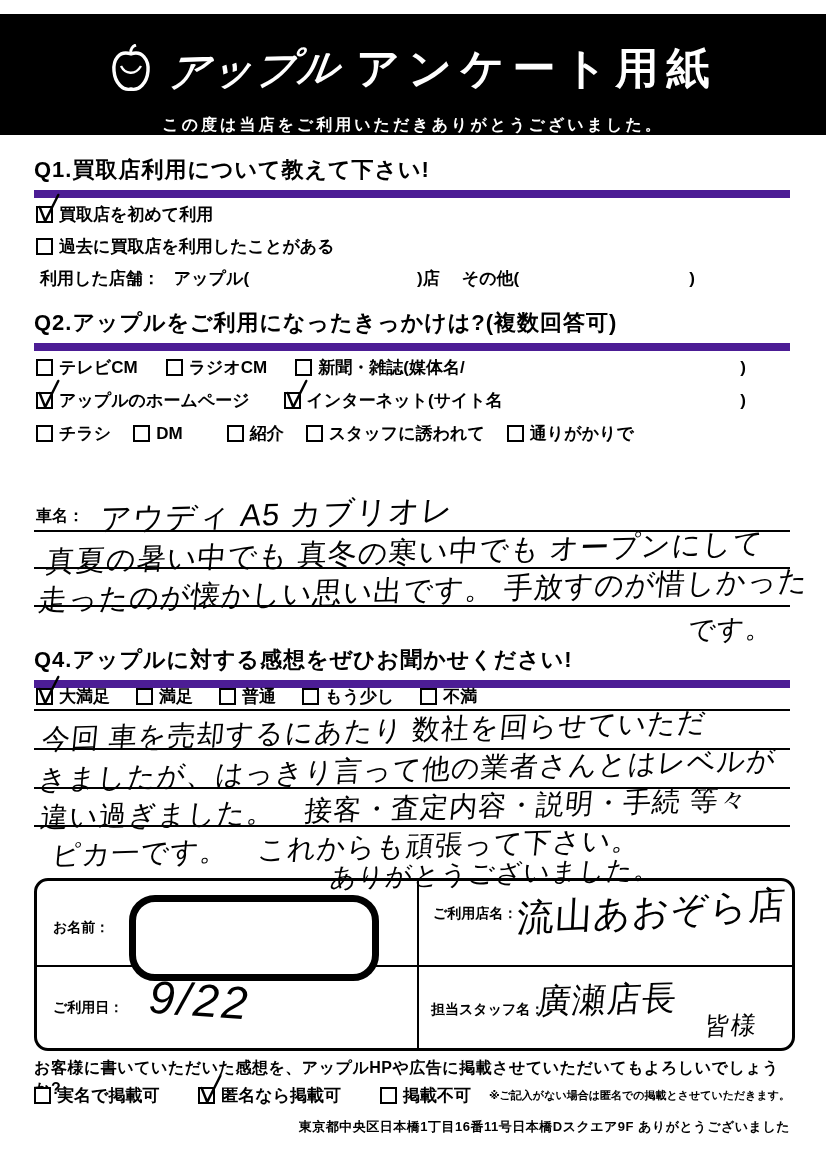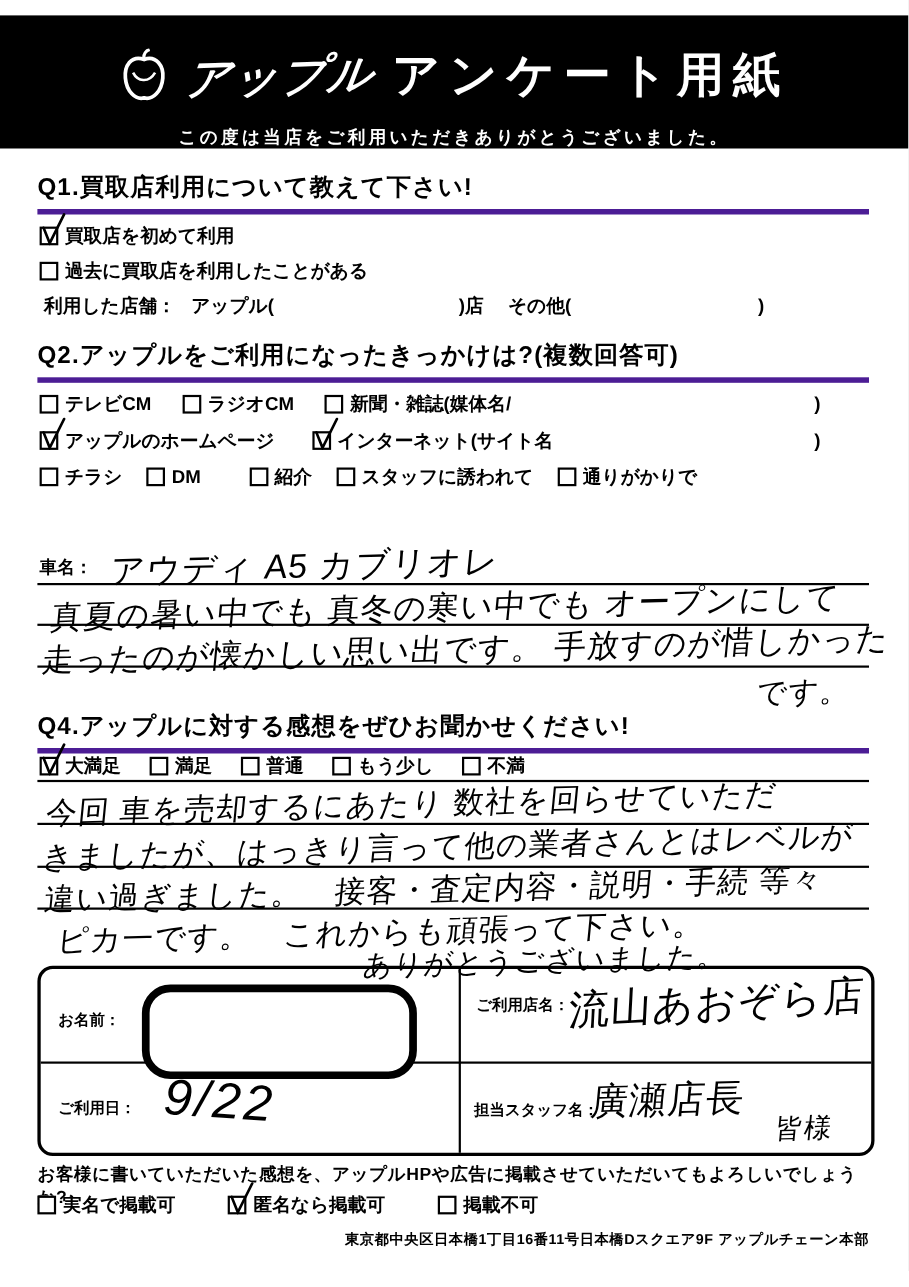--- a/index.html
+++ b/index.html
@@ -7,21 +7,21 @@
         font-family:"Liberation Sans","DejaVu Sans",sans-serif;color:#000;overflow:hidden;}
   
   .band{position:absolute;top:14px;left:0;width:826px;height:121px;background:#000;color:#fff;}
   .logo-row{display:flex;align-items:center;justify-content:center;gap:16px;margin-top:26px;}
   .apple-ic{width:44px;height:50px;flex:none;}
   .brand{font-size:40px;font-weight:700;font-style:italic;transform:skewX(-10deg) rotate(-2deg);letter-spacing:2px;}
   .sheet-title{font-size:43px;font-weight:900;letter-spacing:8px;}
   .subtitle{text-align:center;font-size:16px;font-weight:700;letter-spacing:3px;margin-top:17px;}
   
   .qhead{position:absolute;left:34px;width:756px;font-size:22px;font-weight:800;
-         letter-spacing:1px;border-bottom:5px solid #4c1d95;padding-bottom:5px;margin:0;}
+         letter-spacing:1px;border-bottom:8px solid #4c1d95;padding-bottom:5px;margin:0;}
   
   .optrow{position:absolute;display:flex;align-items:center;font-size:17px;font-weight:600;white-space:nowrap;}
   .opt{display:flex;align-items:center;}
   .cb{position:relative;display:inline-block;width:13px;height:13px;border:2px solid #000;margin-right:6px;flex:none;background:#fff;}
   .check{position:absolute;left:-4px;top:-15px;width:28px;height:30px;pointer-events:none;}
   .check svg{width:100%;height:100%;}
   .blank{display:inline-block;}
   .grow{flex:1 1 auto;}
   
   .rule{position:absolute;left:34px;width:756px;border-top:2px solid #000;}
@@ -262,17 +262,18 @@
             </svg>
         </span>
       </span>
       <span>匿名なら掲載可</span>
     </span>
     <span class="blank" style="width:48px;"></span>
     <span class="opt">
       <span class="cb"></span>
       <span>掲載不可</span>
     </span>
-  </div>
-
-  <div class="address">東京都中央区日本橋1丁目16番11号日本橋Dスクエア9F アップルチェーン本部</div>
+    <span class="foot-note">※ご記入がない場合は匿名での掲載とさせていただきます。</span>
+  </div>
+
+  <div class="address">東京都中央区日本橋1丁目16番11号日本橋Dスクエア9F ありがとうございました</div>
 
 </div>
 
 </body></html>

